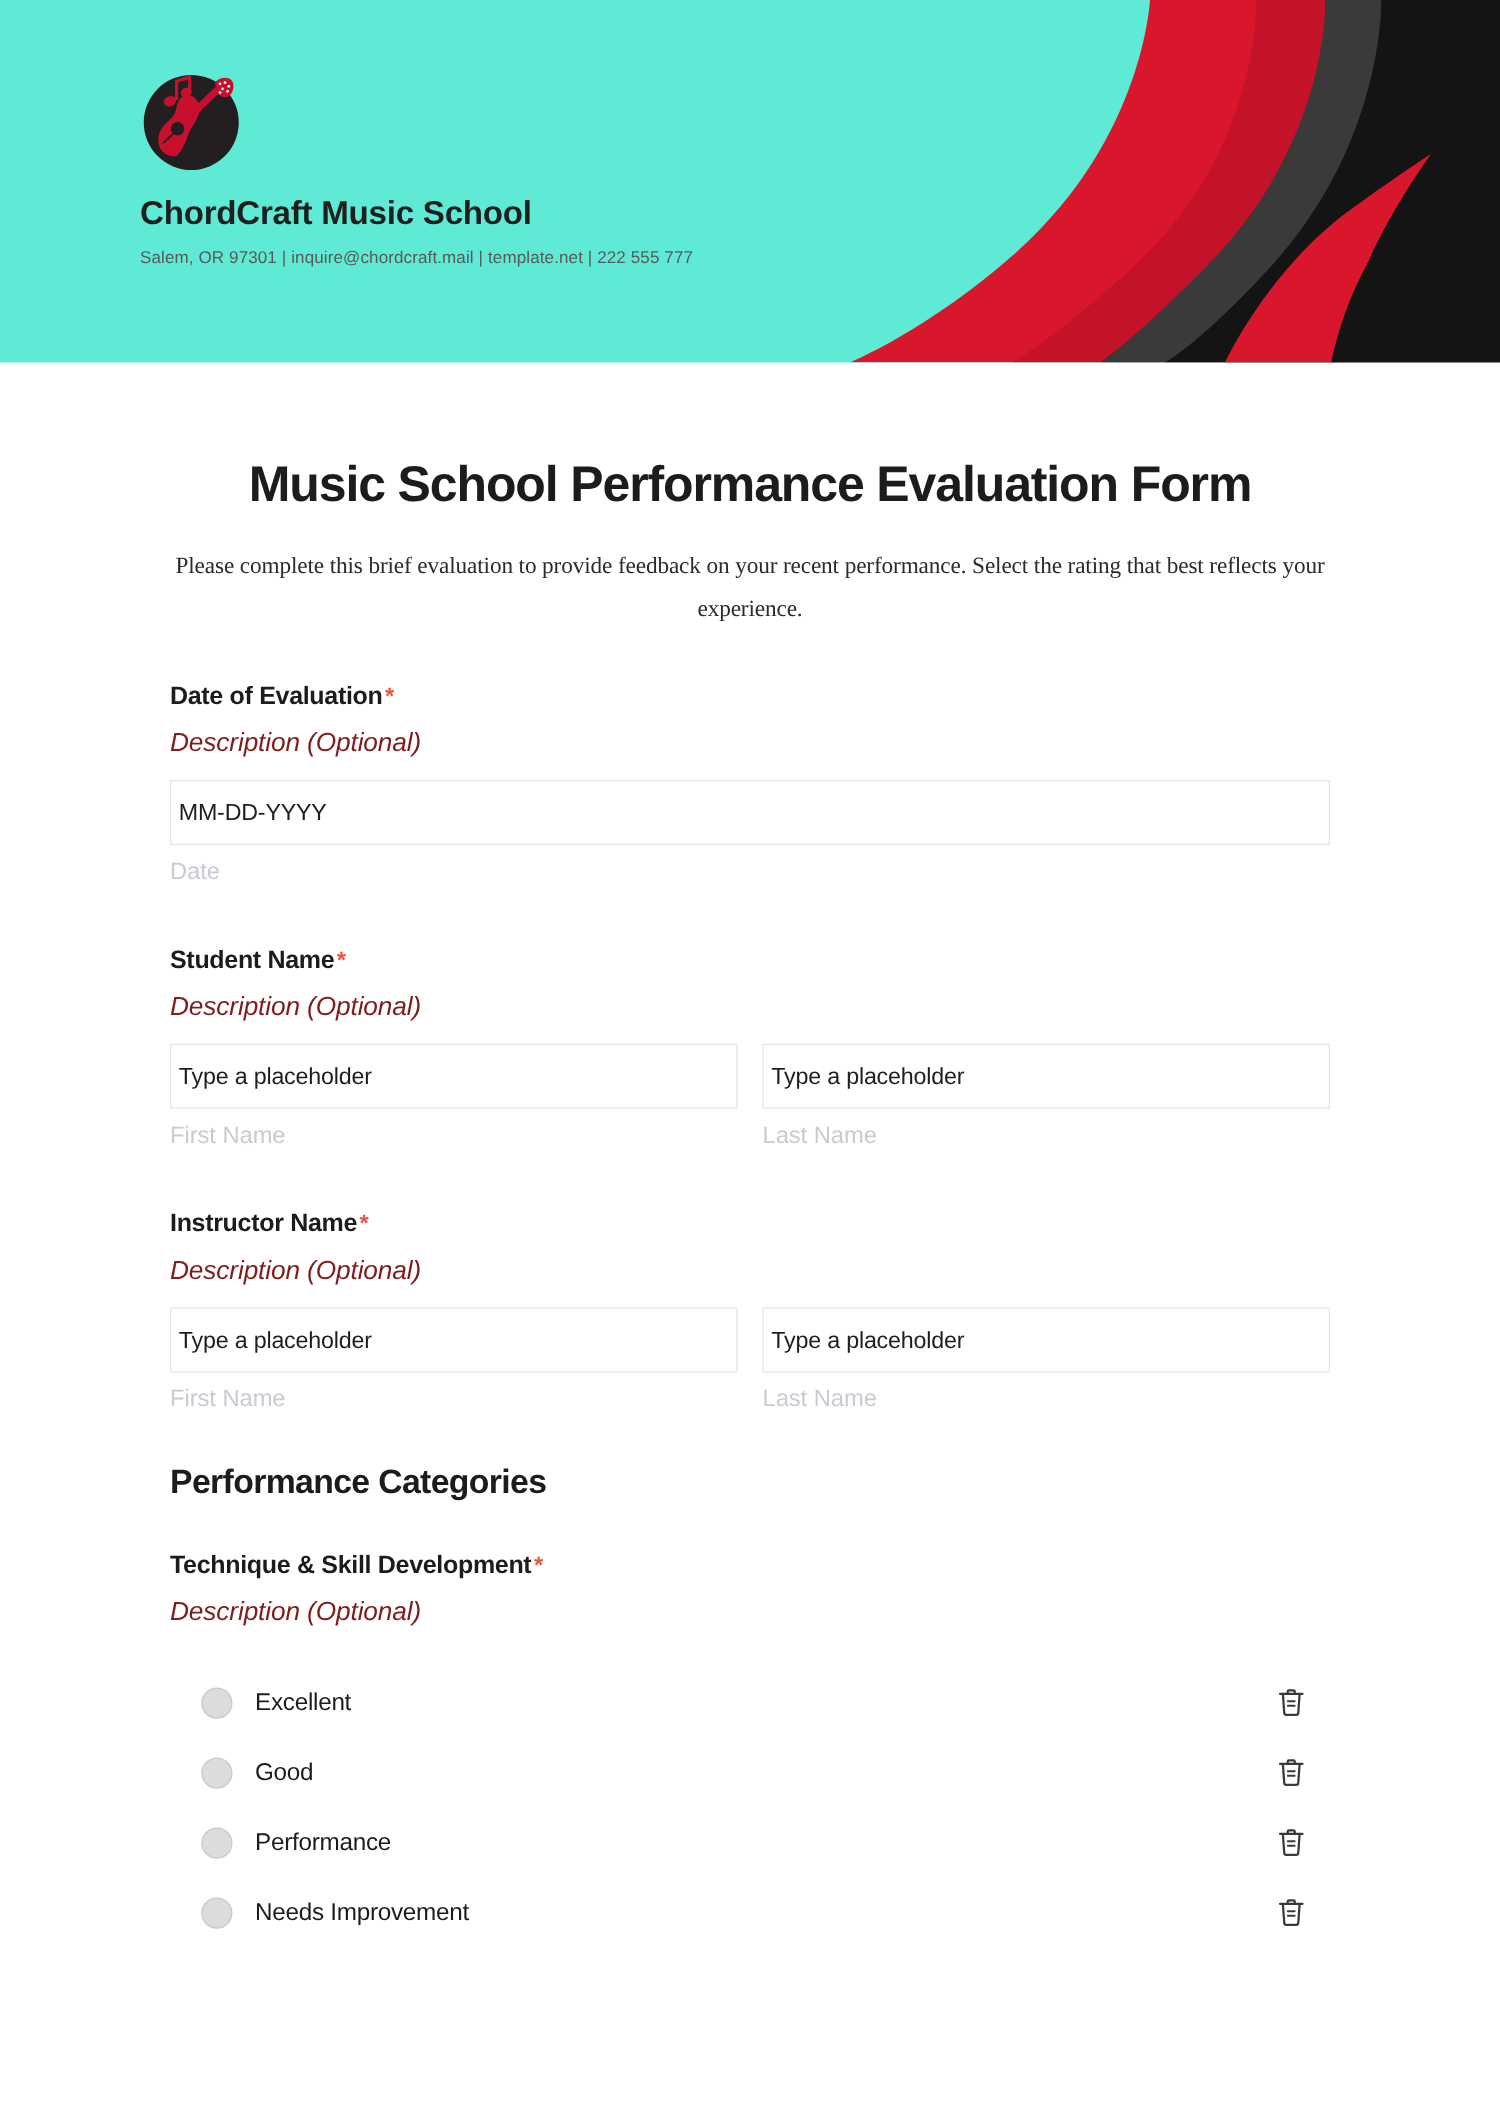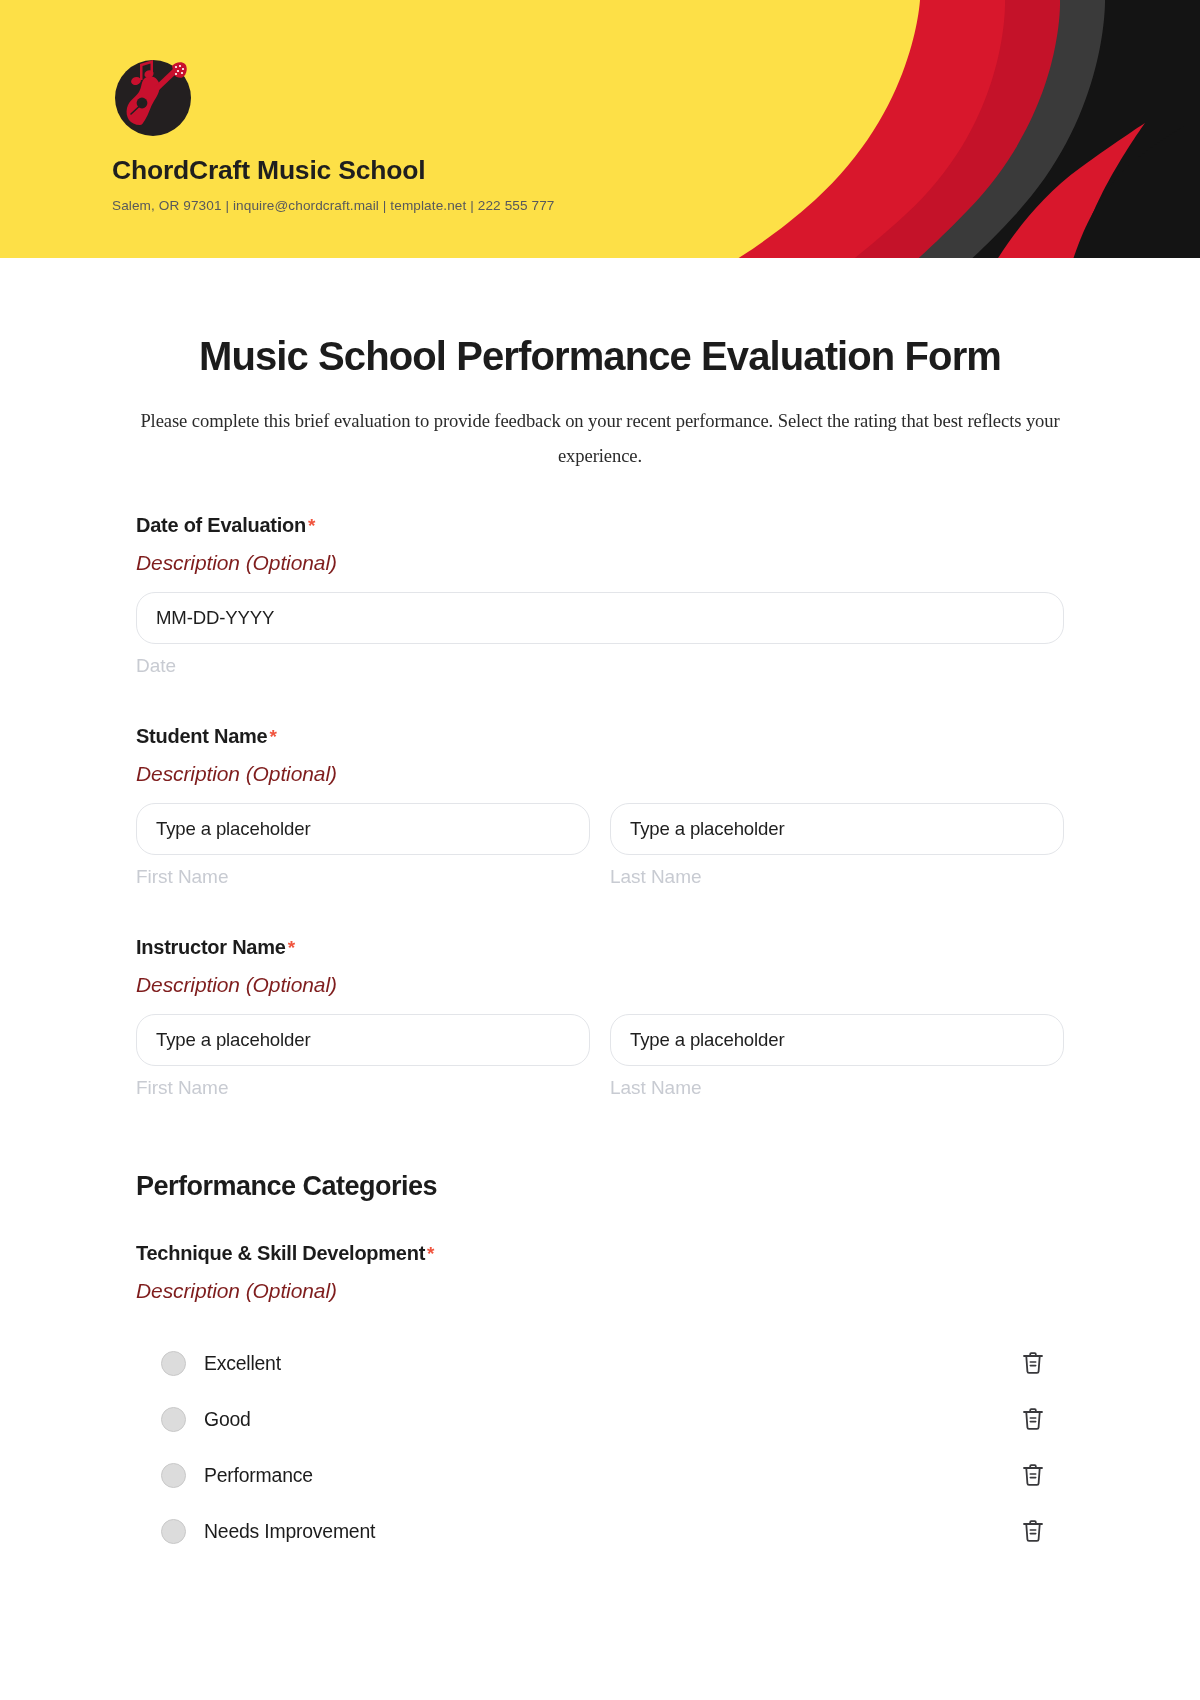--- a/index.html
+++ b/index.html
@@ -10,22 +10,22 @@
     font-family: "Liberation Sans", sans-serif;
     -webkit-font-smoothing: antialiased;
   }
 
   .page { position: relative; width: 1200px; height: 1700px; overflow: hidden; background:#fff; }
 
   
   .header {
     position: relative;
     width: 1200px;
-    height: 258px;
-    background: #fde047;
+    height: 290px;
+    background: #5eead4;
     overflow: hidden;
     padding-left: 43px;
   }
   .header-deco { position: absolute; top: 0; right: 0; width: 640px; height: 290px; }
 
   .brand { position: absolute; left: 112px; top: 55px; width: 620px; }
 
   .logo-wrap { width: 82px; height: 82px; position: relative; }
 
   .brand-name {
@@ -92,26 +92,26 @@
     letter-spacing: -0.1px;
   }
 
   .input-row { display: flex; gap: 20px; margin-top: 17px; }
   .input-col { flex: 1 1 0; min-width: 0; }
 
   .text-input {
     width: 100%;
     height: 52px;
     border: 1px solid #e3e5e9;
-    border-radius: 19px;
+    border-radius: 0;
     background: #fff;
     font-family: "Liberation Sans", sans-serif;
     font-size: 18.6px;
     color: #1e1e1e;
-    padding: 0 19px;
+    padding: 0 6px;
     letter-spacing: -0.15px;
     outline: none;
     display: flex;
     align-items: center;
   }
   .text-input::placeholder { color: #1e1e1e; opacity: 1; }
 
   .sub-caption {
     margin-top: 11px;
     font-size: 19px;
@@ -240,21 +240,21 @@
             <input class="text-input" type="text" placeholder="Type a placeholder" style="">
             <div class="sub-caption">First Name</div>
           </div>
           <div class="input-col">
             <input class="text-input" type="text" placeholder="Type a placeholder" style="">
             <div class="sub-caption">Last Name</div>
           </div>
         </div>
       </div>
 
-      <div class="field-block" style="margin-bottom:72px;">
+      <div class="field-block" style="margin-bottom:39px;">
         <div class="field-label">
           <span>Instructor Name</span><span class="req-star">*</span>
         </div>
         <div class="field-desc">Description (Optional)</div>
         <div class="input-row">
           <div class="input-col">
             <input class="text-input" type="text" placeholder="Type a placeholder" style="">
             <div class="sub-caption">First Name</div>
           </div>
           <div class="input-col">

